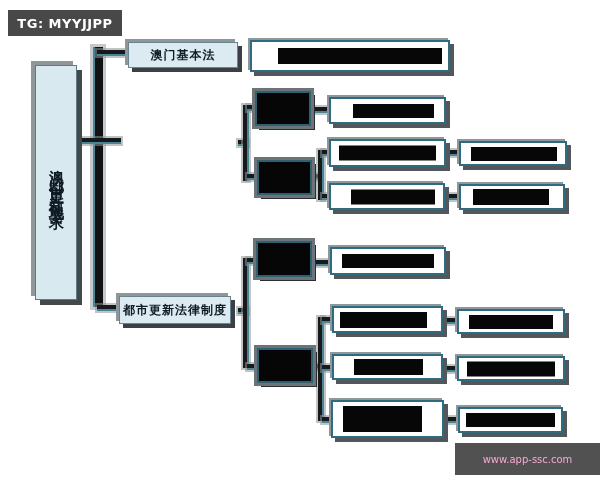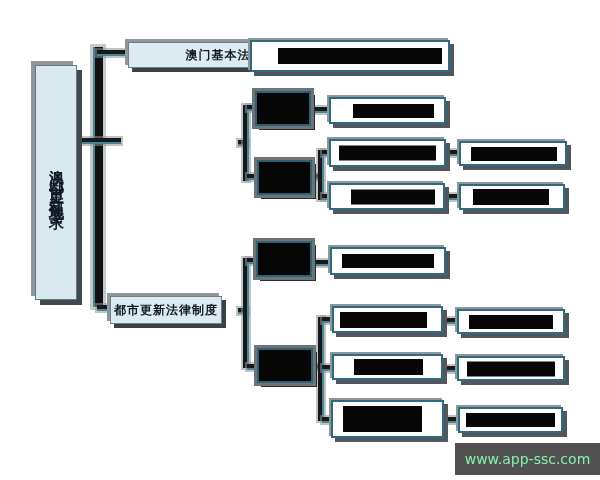--- a/index.html
+++ b/index.html
@@ -4,22 +4,22 @@
 <style>
   html,body{margin:0;padding:0;background:#ffffff;}
   #canvas{position:relative;width:600px;height:480px;background:#ffffff;overflow:hidden;
           font-family:"Liberation Serif","DejaVu Serif",serif;}
 
   
   .badge{position:absolute;display:flex;align-items:center;justify-content:center;
          font-family:"DejaVu Sans","Liberation Sans",sans-serif;font-weight:bold;}
   #tg-badge{left:8px;top:10px;width:114px;height:26px;background:#484848;color:#ffffff;
             font-size:13px;letter-spacing:0.5px;}
-  #site-badge{left:455px;top:443px;width:145px;height:32px;background:#515151;color:#86efac;
-              font-size:14px;font-weight:normal;}
+  #site-badge{left:455px;top:443px;width:145px;height:32px;background:#515151;color:#f9a8d4;
+              font-size:10px;font-weight:normal;}
 
   
   .root-node{position:absolute;left:35px;top:65px;width:40px;height:233px;
              background:#d9e9f0;border:1px solid #5d7a86;
              box-shadow:-4px -4px 0 #8f979b,5px 5px 0 #43484b;
              writing-mode:vertical-rl;text-orientation:upright;
              display:flex;align-items:center;justify-content:center;
              font-size:15px;font-weight:bold;color:#0e1a24;letter-spacing:5px;}
 
   
@@ -43,31 +43,32 @@
   .conn-v{position:absolute;width:4px;background:#17191b;border-right:2px solid #4a8596;
           box-shadow:0 0 0 2px rgba(141,147,150,0.55);}
   .trunk{position:absolute;width:8px;background:#101214;border-left:2px solid #4a8596;
          box-shadow:0 0 0 3px rgba(141,147,150,0.5);}
 </style>
 </head>
 <body>
 
 <div id="canvas">
 
+  <div class="badge" id="tg-badge">TG: MYYJJPP</div>
   <div class="badge" id="site-badge">www.app-ssc.com</div>
 
   <div class="trunk" style="left:93px;top:47px;height:260px;"></div>
   <div class="conn-h" style="left:97px;top:50px;width:35px;"></div>
   <div class="conn-h" style="left:75px;top:138px;width:46px;"></div>
   <div class="conn-h" style="left:97px;top:305px;width:24px;"></div>
 
   <div class="root-node">澳门都市更新征地要求</div>
 
-  <div class="node-label" style="left:128px;top:42px;width:108px;height:24px;padding-left:35px;">澳门基本法</div>
-  <div class="node-label" style="left:110px;top:296px;width:110px;height:26px;">都市更新法律制度</div>
+  <div class="node-label" style="left:128px;top:42px;width:108px;height:24px;">澳门基本法</div>
+  <div class="node-label" style="left:119px;top:296px;width:110px;height:26px;">都市更新法律制度</div>
 
   <div class="node-white" style="left:250px;top:40px;width:196px;height:28px;">
     <div class="bar" style="left:26px;right:6px;height:16px;"></div>
   </div>
 
   <div class="conn-h" style="left:238px;top:140px;width:10px;"></div>
   <div class="conn-v" style="left:243px;top:105px;height:76px;"></div>
   <div class="conn-h" style="left:247px;top:105px;width:10px;"></div>
   <div class="conn-h" style="left:311px;top:107px;width:20px;"></div>
   <div class="conn-h" style="left:247px;top:174px;width:12px;"></div>

